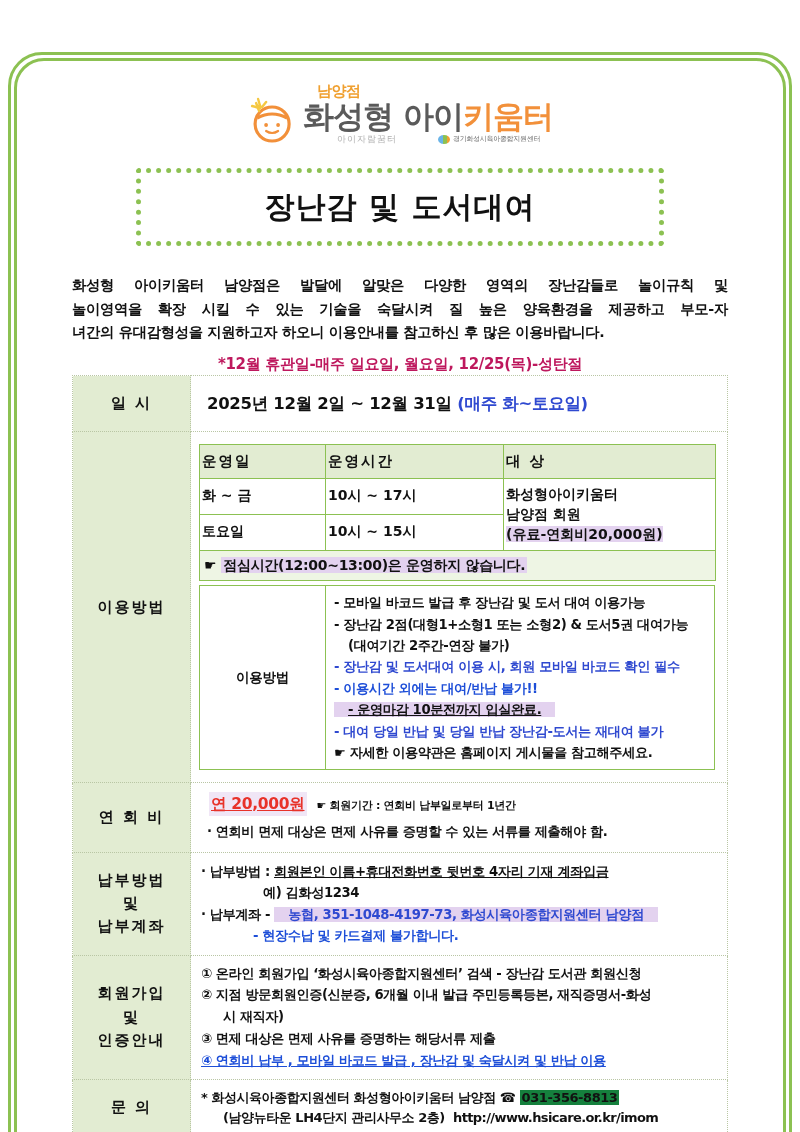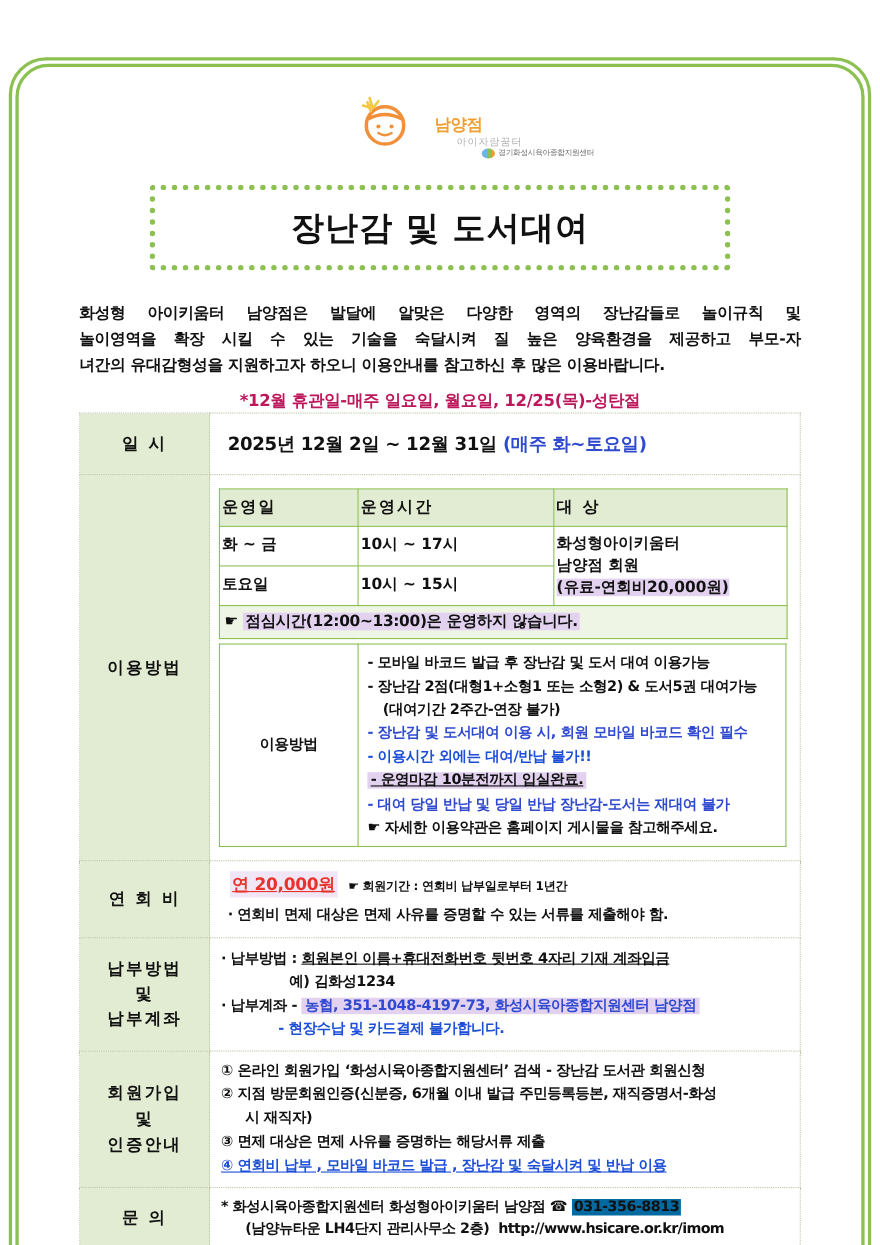--- a/index.html
+++ b/index.html
@@ -244,21 +244,21 @@
     font-weight: bold;
     line-height: 1.62;
     letter-spacing: -0.4px;
     padding-left: 8px;
   }
   .u-list .li { display: block; white-space: nowrap; }
   .u-list .indent { padding-left: 14px; }
   .blue  { color: #2f49d0; }
   .red   { color: #1d4ed8; }
   .uline { text-decoration: underline; }
-  .hlp   { background: #e3d2ef; padding: 0 3px; }
+  .hlp   { background: #e3d2ef; padding: 0 14px; }
 
   
   .fee-line1 {
     display: flex;
     align-items: baseline;
     gap: 10px;
     padding: 2px 0 4px 8px;
     font-size: 14px;
   }
   .fee-amount {
@@ -300,21 +300,21 @@
 
   .inq-line {
     display: block;
     font-size: 13px;
     font-weight: bold;
     letter-spacing: -0.45px;
     line-height: 1.55;
     white-space: nowrap;
   }
   .inq-line.ind { padding-left: 22px; }
-  .tel { background: #0369a1; padding: 0 2px; }
+  .tel { background: #15803d; padding: 0 2px; }
   .url { letter-spacing: -0.6px; }
 </style>
 </head>
 <body>
 
 <div class="page">
 
   <div class="frame-outer"></div>
   <div class="frame-inner"></div>
 
@@ -326,20 +326,21 @@
           <path d="M10 24 Q25 16 40 24" fill="none" stroke="#f2903a" stroke-width="3.2"></path>
           <circle cx="19" cy="31" r="1.9" fill="#f2903a"></circle>
           <circle cx="31" cy="31" r="1.9" fill="#f2903a"></circle>
           <path d="M19 37 Q25 41 31 37" fill="none" stroke="#f2903a" stroke-width="2.2" stroke-linecap="round"></path>
           <path d="M12 17 L9 9 M12 14 L5 12 M13 12 L11 5 M15 13 L19 8" stroke="#f5c842" stroke-width="2.4" stroke-linecap="round" fill="none"></path>
           <circle cx="12" cy="13" r="2.6" fill="#f5c842"></circle>
         </svg>
       </div>
       <div class="logo-text-block">
         <div class="logo-branch">남양점</div>
+        <div class="logo-main"><span class="g1">화성형 아이</span><span class="g2">키움터</span></div>
         <div class="logo-sub">아이자람꿈터</div>
       </div>
     </div>
     <div class="center-badge">
       <span class="badge-mark"></span>
       <span>경기화성시육아종합지원센터</span>
     </div>
   </div>
 
   <div class="title-banner">

